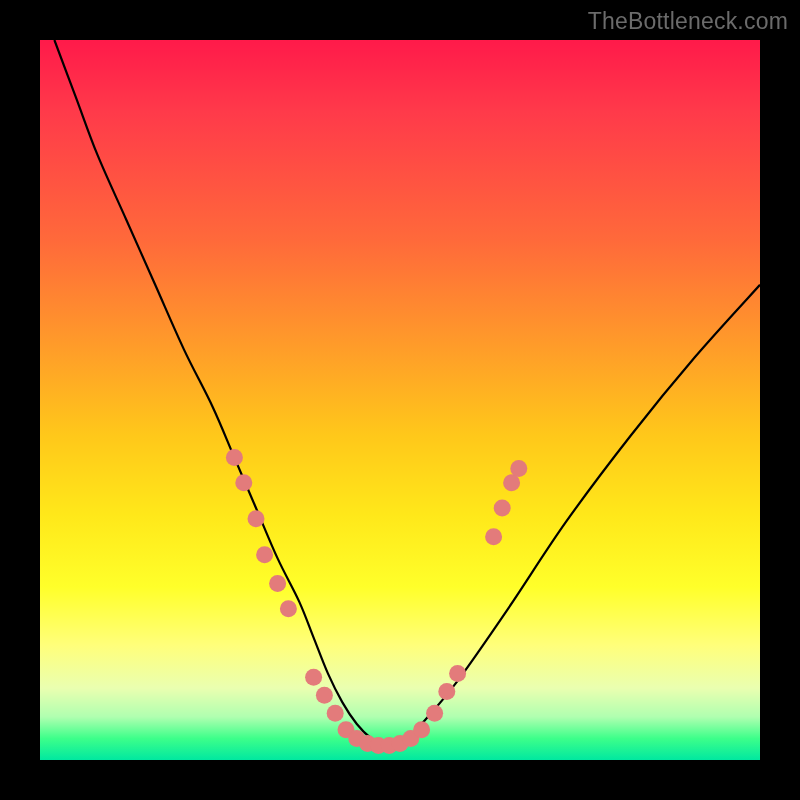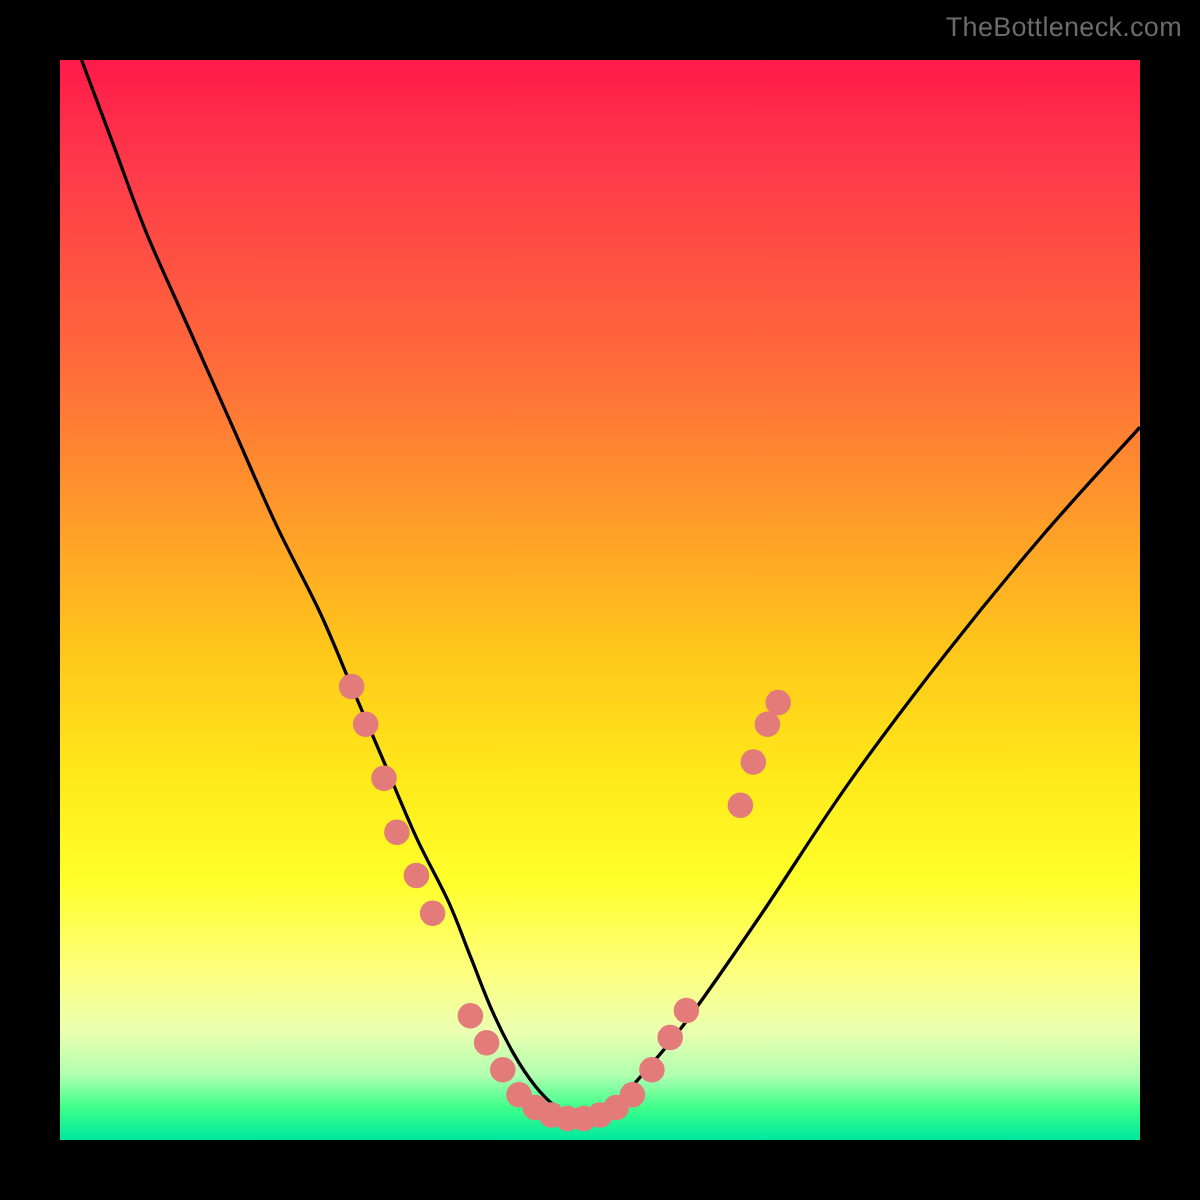--- a/index.html
+++ b/index.html
@@ -38,21 +38,21 @@
       #b0ffb0 94%,
       #3dff8a 97%,
       #00e8a0 100%
     );
   }
   .watermark {
     position: absolute;
     top: 8px;
     right: 12px;
     color: #6b6b6b;
-    font-size: 18px;
+    font-size: 23px;
     font-weight: 400;
     letter-spacing: 0.2px;
   }
   svg.overlay {
     position: absolute;
     left: 40px;
     top: 40px;
     width: 720px;
     height: 720px;
     pointer-events: none;

